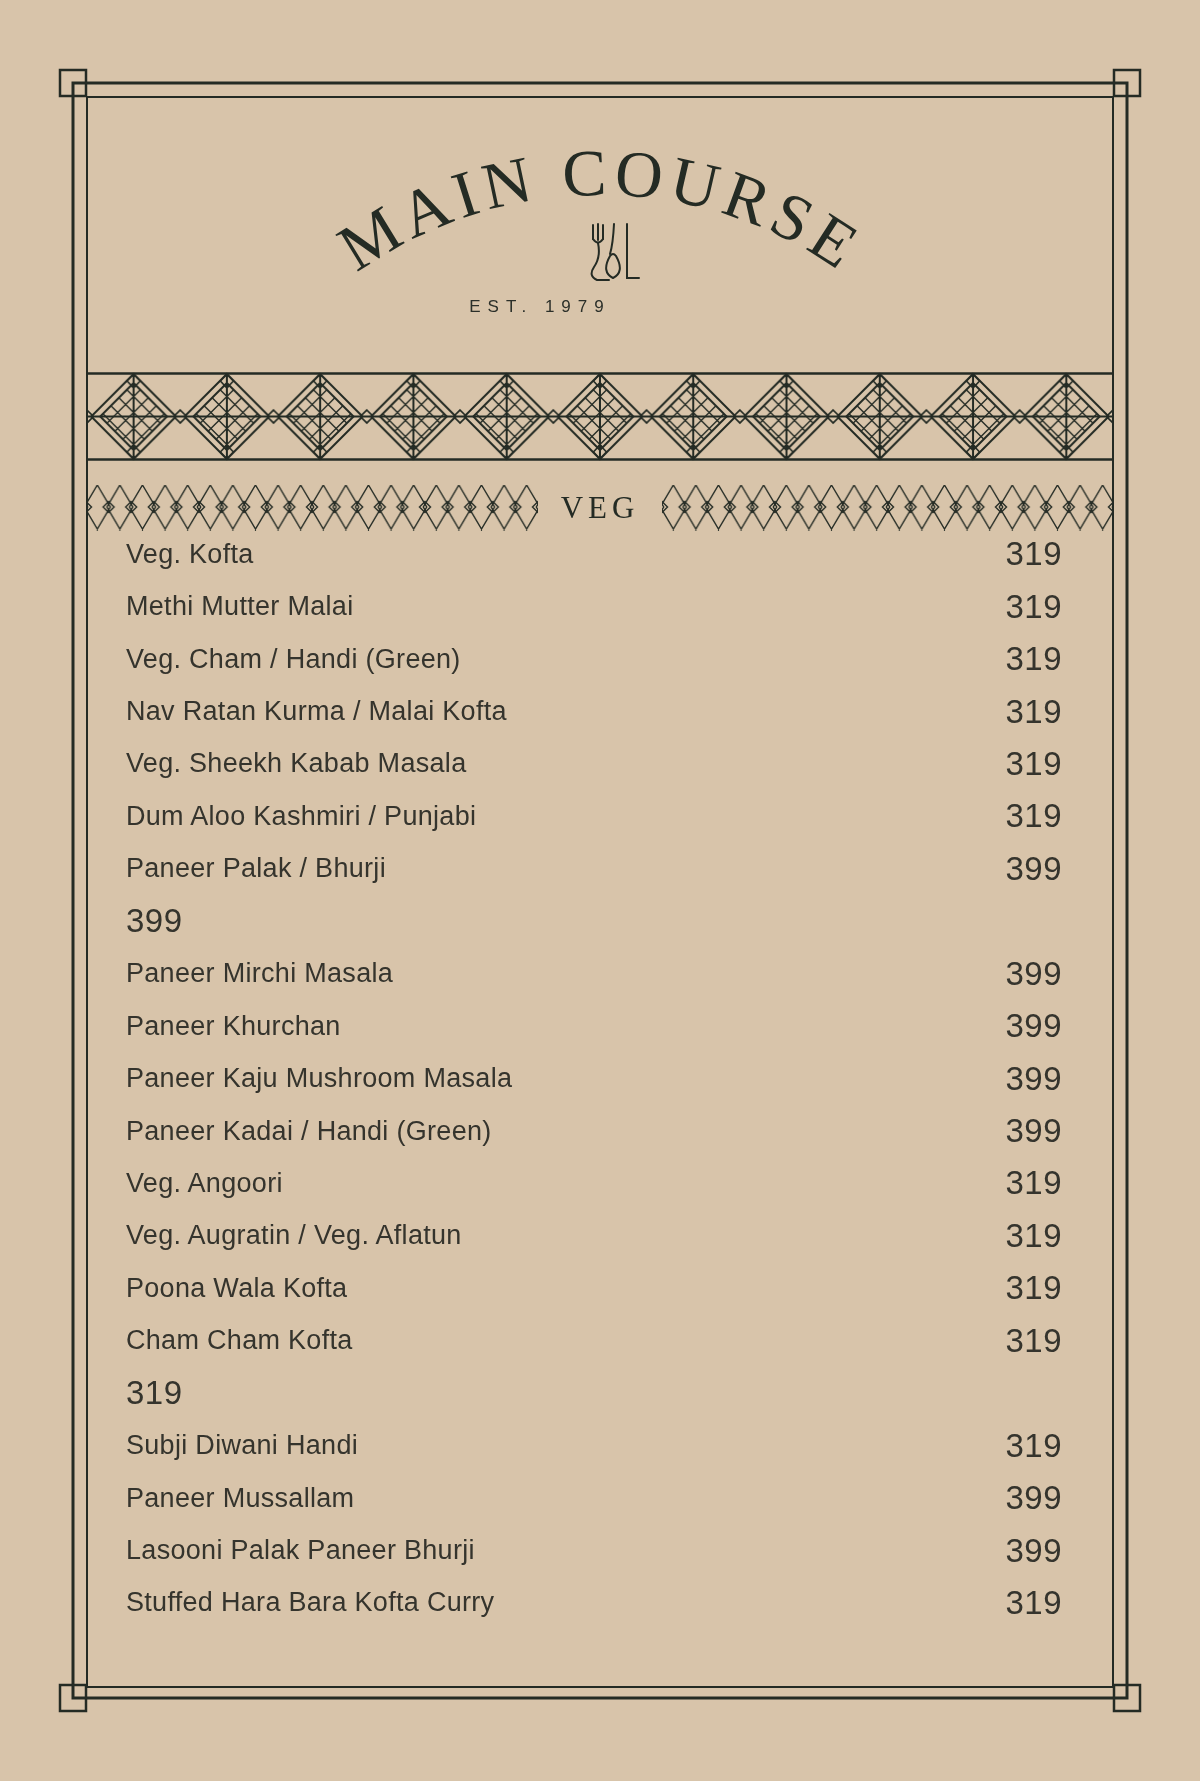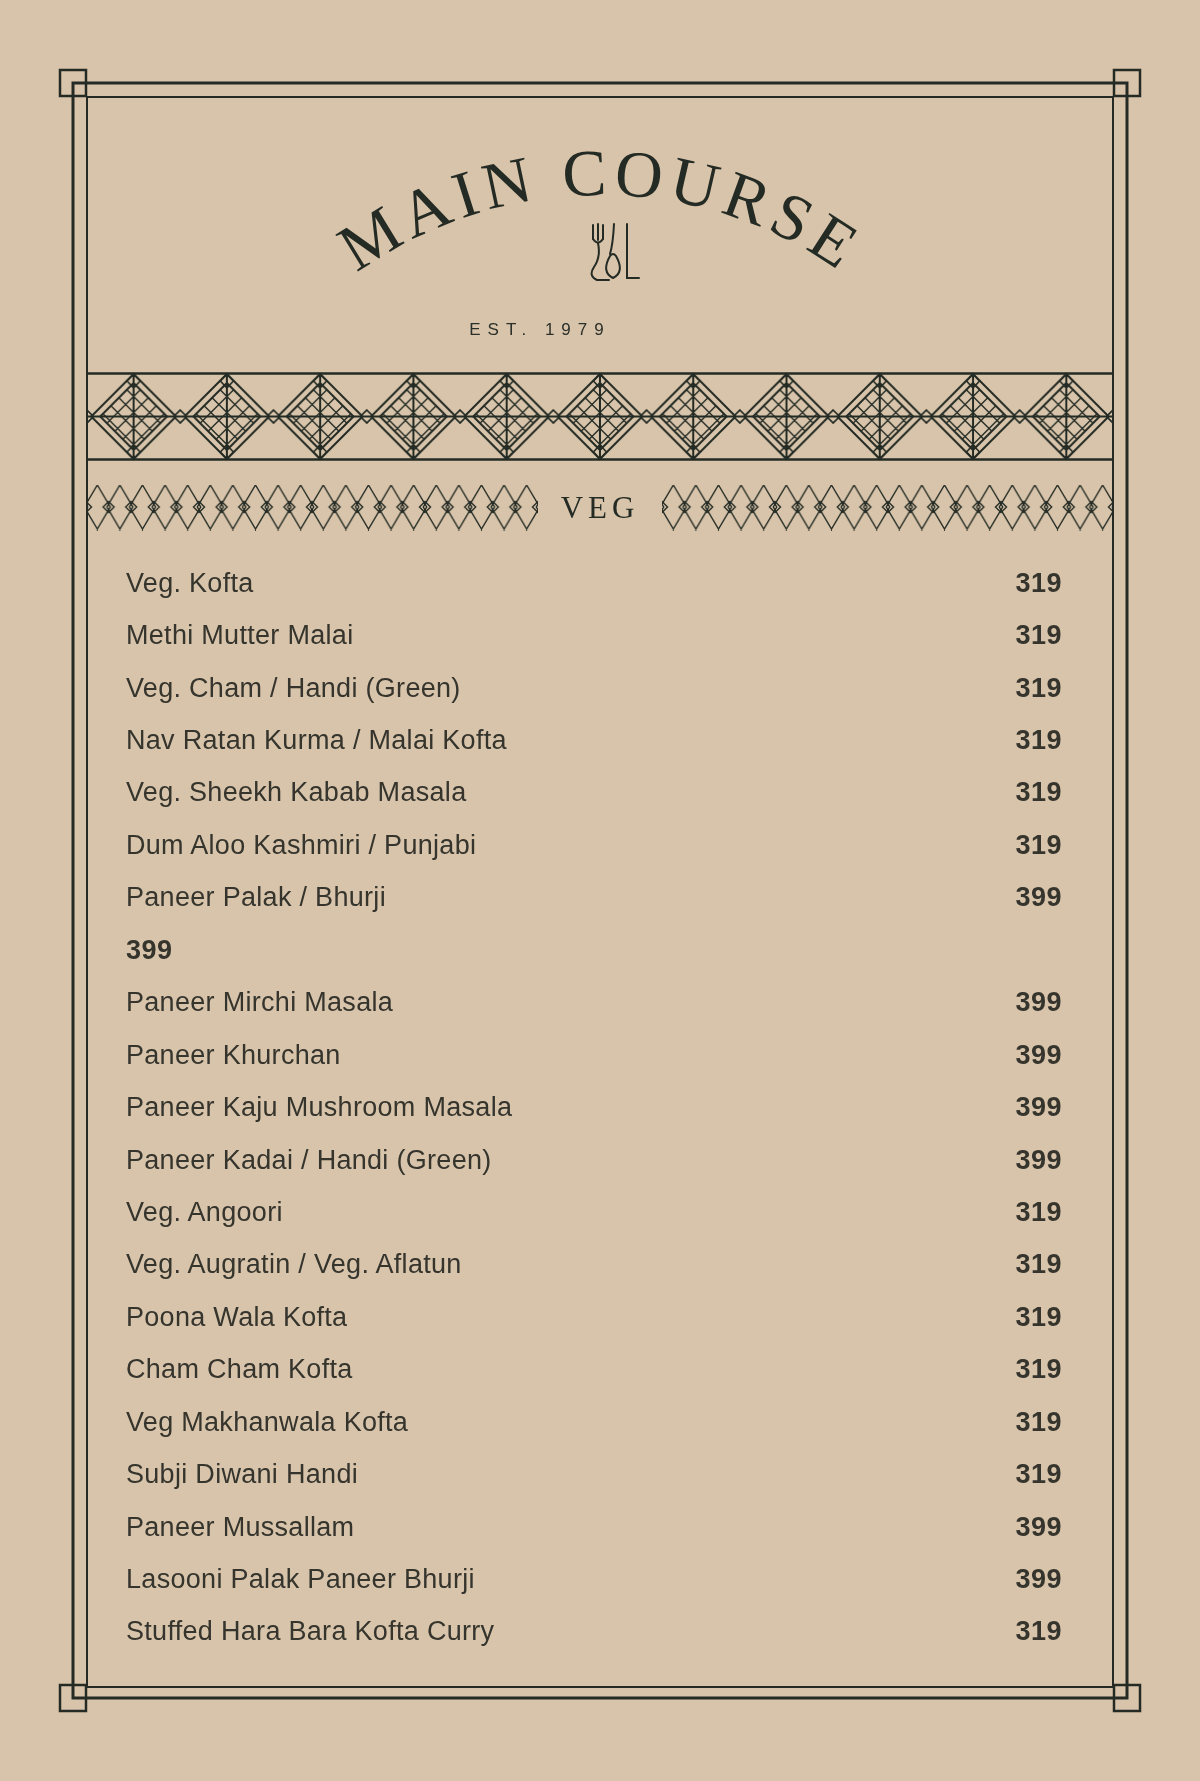--- a/index.html
+++ b/index.html
@@ -8,47 +8,47 @@
     width:1200px;height:1781px;
     background:#d8c4aa;
     font-family:"Liberation Sans",sans-serif;
     color:#35342d;
     overflow:hidden;
   }
   svg{display:block;}
   .abs{position:absolute;}
   .title-svg{left:0;top:0;}
   .est{
-    left:0;top:320px;width:1080px;
+    left:0;top:297px;width:1080px;
     text-align:center;
     font-size:17px;letter-spacing:7px;
     color:#2b2f29;
   }
   .veg-row{
     left:0;top:484px;width:1200px;height:48px;
   }
   .veg-label{
     position:absolute;left:0;top:0;width:1200px;height:48px;
     display:flex;align-items:center;justify-content:center;
     font-family:"Liberation Serif",serif;
     font-size:31px;letter-spacing:5px;
     color:#242b24;
   }
   .menu-list{
-    left:126px;top:557px;width:936px;
+    left:126px;top:528px;width:936px;
   }
   .menu-row{
     height:52.45px;
     display:flex;align-items:center;justify-content:space-between;
   }
   .menu-name{
     font-size:27px;letter-spacing:.3px;white-space:nowrap;
   }
   .menu-price{
-    font-size:27px;letter-spacing:.5px;font-weight:bold;
+    font-size:33px;letter-spacing:.5px;
   }
 </style>
 </head>
 <body>
 
 <div class="page">
 
   <svg class="abs" width="1200" height="1781" viewBox="0 0 1200 1781" style="left:0;top:0">
     <g fill="none" stroke="#242b24">
       <rect x="73" y="83" width="1054" height="1615" stroke-width="3"></rect>
@@ -222,21 +222,20 @@
     <span class="menu-name">Poona Wala Kofta</span>
     <span class="menu-price">319</span>
   </div>
 
   <div class="menu-row">
     <span class="menu-name">Cham Cham Kofta</span>
     <span class="menu-price">319</span>
   </div>
 
   <div class="menu-row">
-    <span class="menu-name">Veg Makhanwala Kofta</span>
     <span class="menu-price">319</span>
   </div>
 
   <div class="menu-row">
     <span class="menu-name">Subji Diwani Handi</span>
     <span class="menu-price">319</span>
   </div>
 
   <div class="menu-row">
     <span class="menu-name">Paneer Mussallam</span>

